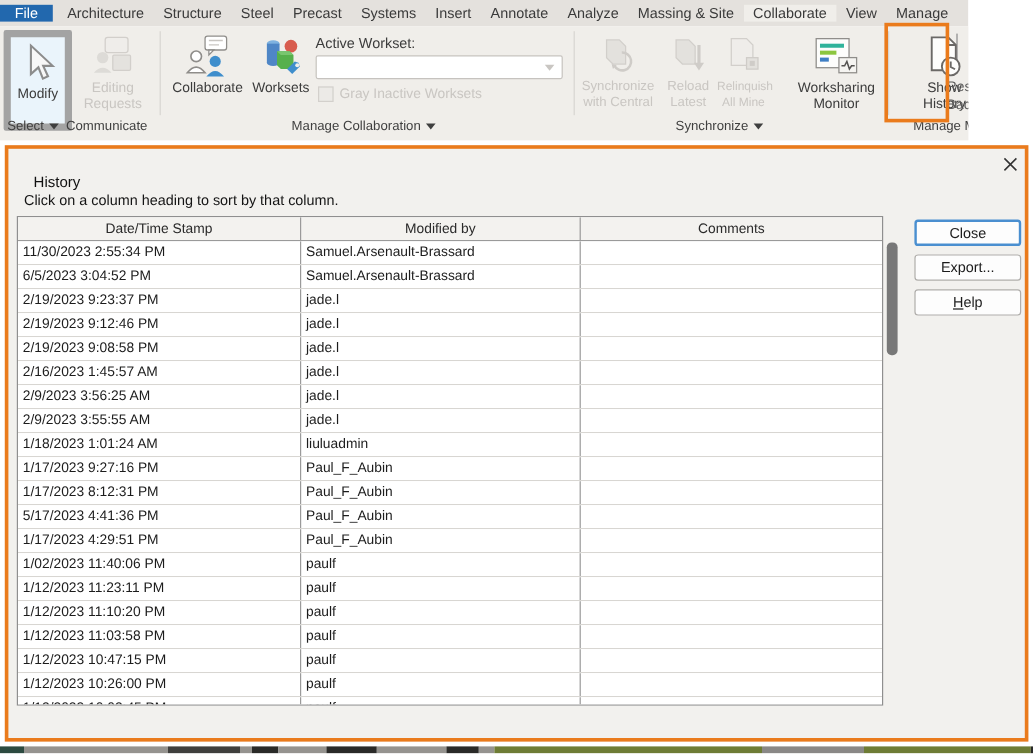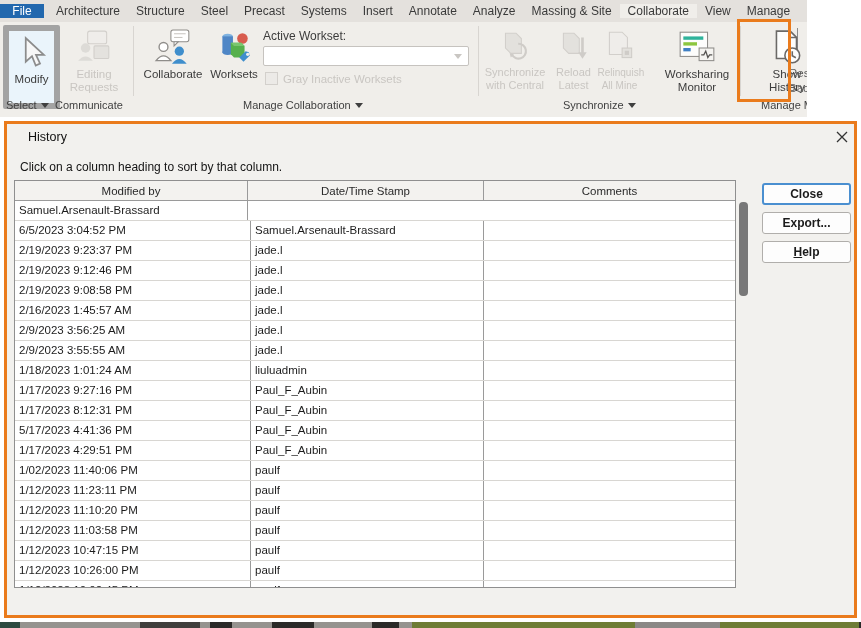--- a/index.html
+++ b/index.html
@@ -33,40 +33,40 @@
       font-size:11.5px;color:#c9c6c2;}
   .mini-ic{width:11px;height:11px;background:#eceae7;border:1px solid #d3d0cc;}
   #restore-partial{position:absolute;left:789px;top:4px;width:18px;height:70px;overflow:hidden;
       display:flex;flex-direction:column;justify-content:flex-end;font-size:11.5px;line-height:15px;color:#5a5a5a;padding-bottom:2px;}
   
   #hl-showhistory{position:absolute;left:737px;top:19px;width:48px;height:77px;border:3px solid #ea7b1c;z-index:5;pointer-events:none;}
 
   
   #dialog{position:absolute;left:4px;top:121px;width:853px;height:497px;box-sizing:border-box;
           border:3px solid #ea7b1c;background:#f2f1ee;z-index:4;}
-  #dlg-title{position:absolute;left:21px;top:6px;font-size:12.5px;color:#111111;}
+  #dlg-title{position:absolute;left:21px;top:21px;font-size:12.5px;color:#111111;}
   #dlg-close{position:absolute;left:826px;top:4px;width:18px;height:18px;display:flex;align-items:center;justify-content:center;cursor:default;}
   #dlg-instruction{position:absolute;left:13px;top:36px;font-size:12px;color:#141414;}
 
   #history-table{position:absolute;left:7px;top:56px;width:722px;height:408px;box-sizing:border-box;
       border:1px solid #8f8f8f;background:#ffffff;overflow:hidden;}
   .thead{display:flex;height:20px;background:#f3f2ef;border-bottom:1px solid #9a9a9a;box-sizing:border-box;}
   .thead .cell{font-size:11.5px;color:#2a2a2a;display:flex;align-items:center;justify-content:center;box-sizing:border-box;}
   .tbody{height:386px;overflow:hidden;}
   .trow{display:flex;height:20px;box-sizing:border-box;border-bottom:1px solid #d8d6d2;background:#ffffff;}
   .trow .cell{font-size:11.5px;color:#1c1c1c;line-height:19px;padding-left:4px;box-sizing:border-box;
       white-space:nowrap;overflow:hidden;}
   .c1{width:236px;border-right:1px solid #9a9a9a;}
   .c2{width:233px;border-right:1px solid #9a9a9a;}
   .c3{flex:1;}
   #scroll-thumb{position:absolute;left:732px;top:78px;width:9px;height:94px;background:#787878;border-radius:4px;}
 
   .dlg-btn{position:absolute;left:755px;width:89px;height:22px;box-sizing:border-box;background:#fdfdfd;
       border:1px solid #b0aeab;border-radius:3px;font-size:12px;color:#1b1b1b;
-      display:flex;align-items:center;justify-content:center;cursor:default;font-weight:bold;}
+      display:flex;align-items:center;justify-content:center;cursor:default;}
   #btn-close-dlg{top:59px;border:2px solid #4a8fd0;}
   #btn-export{top:88px;}
   #btn-help{top:117px;}
   #btn-help .lbl::first-letter{text-decoration:underline;}
 
   
   #bottom-strip{position:absolute;left:0;top:622px;width:861px;height:6px;display:flex;}
   #bottom-strip div{height:6px;}
 </style>
 </head>
@@ -243,26 +243,27 @@
     <div id="dlg-title">History</div>
     <div id="dlg-close">
       <svg width="12" height="12" viewBox="0 0 12 12">
           <path d="M1 1 L11 11 M11 1 L1 11" stroke="#333333" stroke-width="1.3"></path>
         </svg>
     </div>
     <div id="dlg-instruction">Click on a column heading to sort by that column.</div>
 
     <div id="history-table">
       <div class="thead">
+        <div class="cell c1">Date/Time Stamp</div>
         <div class="cell c2">Modified by</div>
-        <div class="cell c1">Date/Time Stamp</div>
         <div class="cell c3">Comments</div>
       </div>
       <div class="tbody" id="table-body">
           <div class="trow">
+            <div class="cell c1">11/30/2023 2:55:34 PM</div>
             <div class="cell c2">Samuel.Arsenault-Brassard</div>
             <div class="cell c3"></div>
           </div>
           <div class="trow">
             <div class="cell c1">6/5/2023 3:04:52 PM</div>
             <div class="cell c2">Samuel.Arsenault-Brassard</div>
             <div class="cell c3"></div>
           </div>
           <div class="trow">
             <div class="cell c1">2/19/2023 9:23:37 PM</div>

